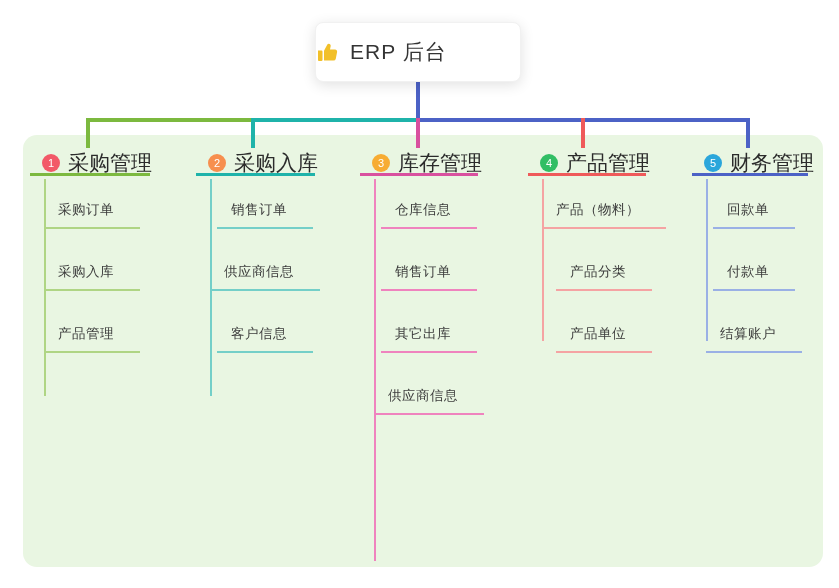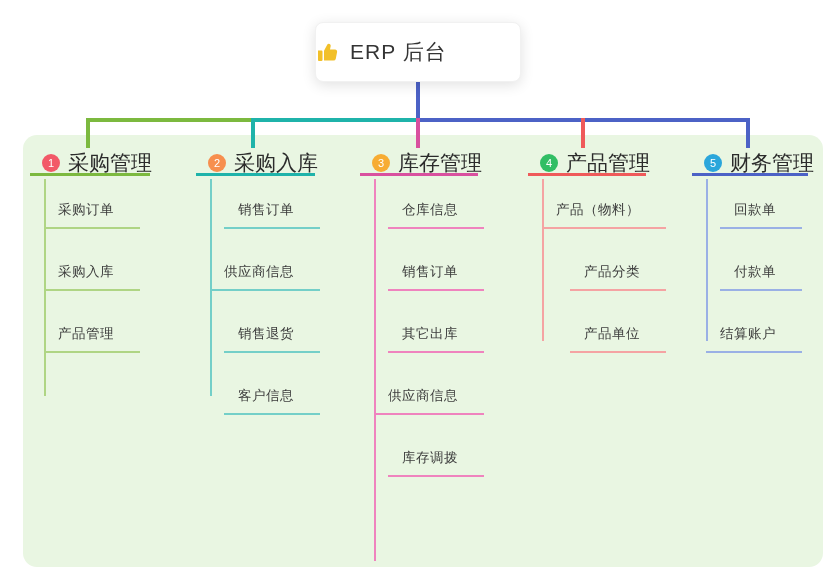--- a/index.html
+++ b/index.html
@@ -91,21 +91,21 @@
   }
   .vline {
     position: absolute;
     left: 14px; top: 27px;
     width: 2px;
     background: var(--light);
   }
   .children {
     position: absolute;
     left: 14px; top: 27px;
-    display: flex; flex-direction: column; align-items: flex-end;
+    display: flex; flex-direction: column; align-items: center;
   }
   .sub-item {
     height: 62px;
     display: flex; align-items: flex-end;
     padding: 0 26px 8px 14px;
     border-bottom: 2px solid var(--light);
     font-size: 13.5px;
     color: #3c3c3c;
     white-space: nowrap;
     letter-spacing: 0.5px;
@@ -154,37 +154,35 @@
 
   <div class="column" style="left: 196px; width: 119px; --main: #1FB3AA; --light: #74CFC8; --badge: #F78F4E;">
     <div class="branch-header">
       <span class="badge">2</span>
       <span class="branch-label">采购入库</span>
     </div>
     <div class="vline" style="height: 217px;"></div>
     <div class="children">
         <div class="sub-item">销售订单</div>
         <div class="sub-item">供应商信息</div>
-        <div class="sub-item">销售退货</div>
         <div class="sub-item">客户信息</div>
       </div>
   </div>
 
   <div class="column" style="left: 360px; width: 118px; --main: #D9509F; --light: #EF83BE; --badge: #F7AC33;">
     <div class="branch-header">
       <span class="badge">3</span>
       <span class="branch-label">库存管理</span>
     </div>
     <div class="vline" style="height: 382px;"></div>
     <div class="children">
         <div class="sub-item">仓库信息</div>
         <div class="sub-item">销售订单</div>
         <div class="sub-item">其它出库</div>
         <div class="sub-item">供应商信息</div>
-        <div class="sub-item">库存调拨</div>
       </div>
   </div>
 
   <div class="column" style="left: 528px; width: 118px; --main: #EF5A5A; --light: #F5A3A3; --badge: #31BE64;">
     <div class="branch-header">
       <span class="badge">4</span>
       <span class="branch-label">产品管理</span>
     </div>
     <div class="vline" style="height: 162px;"></div>
     <div class="children">

